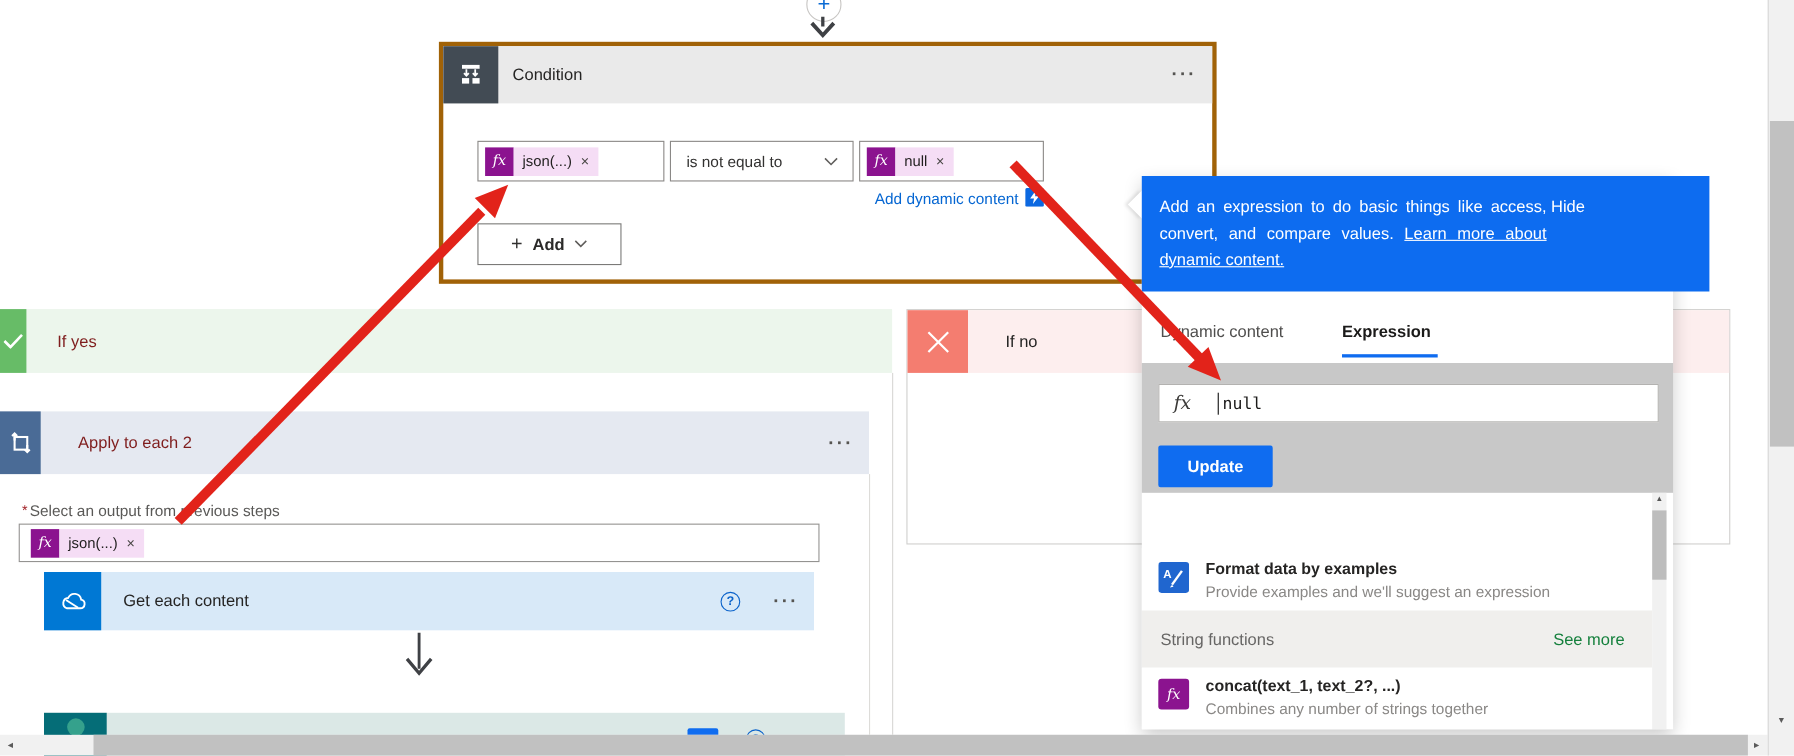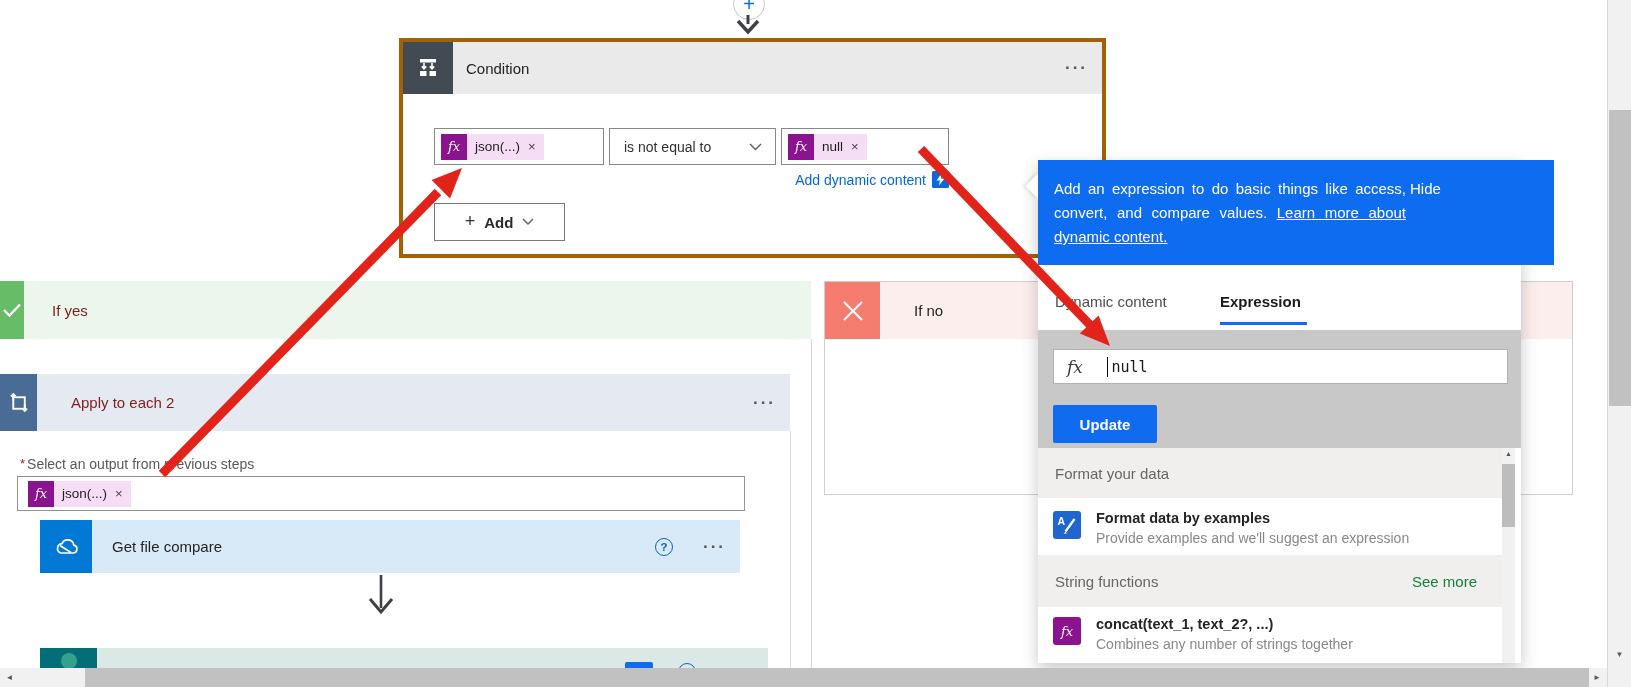--- a/index.html
+++ b/index.html
@@ -238,21 +238,21 @@
     </span>
   </div>
 
   <div class="getfile-card">
     <div class="getfile-icon">
       <svg width="30" height="22" viewBox="0 0 30 22">
         <path d="M10 17 h12 a4 4 0 0 0 0.8-7.9 A6.2 6.2 0 0 0 11 7.6 A4.8 4.8 0 0 0 10 17 Z" fill="none" stroke="#fff" stroke-width="1.7"></path>
         <path d="M9 9.5 L20 16.5" stroke="#fff" stroke-width="1.7"></path>
       </svg>
     </div>
-    <span class="step-title" style="margin-left:20px;">Get file compare</span>
+    <span class="step-title" style="margin-left:20px;">Get each content</span>
     <span class="help-circle">
         <span>?</span>
       </span>
     <span class="menu-dots">···</span>
   </div>
 
   <svg class="flow-arrow" width="30" height="45">
     <path d="M15 0 V33" stroke="#3f4145" stroke-width="2.6" fill="none"></path>
     <path d="M4 24 L15 37 L26 24" stroke="#3f4145" stroke-width="3" fill="none"></path>
   </svg>
@@ -289,23 +289,20 @@
       <div class="expr-input">
         <span class="expr-fx">fx</span>
         <span class="caret"></span>
         <span class="expr-value">null</span>
       </div>
       <div class="update-btn">
         <span>Update</span>
       </div>
     </div>
 
-    <div class="sec-row" style="top:288px;height:50px;">
-      <span class="sec-label">Format your data</span>
-    </div>
 
     <div class="fn-row" style="top:338px;height:57px;">
       <div class="fn-icon" style="top:13px;">
         <svg width="28" height="28">
           <rect x="0" y="0" width="28" height="28" rx="3" fill="#2066cf"></rect>
           <text x="4.5" y="14" font-family="Liberation Sans, sans-serif" font-size="10.5" font-weight="bold" fill="#fff">A</text>
           <path d="M21.5 8 L12.5 20.5" stroke="#fff" stroke-width="2.2"></path>
           <path d="M12.5 20.5 L10.5 23 L13.8 22.3 Z" fill="#fff"></path>
         </svg>
       </div>

